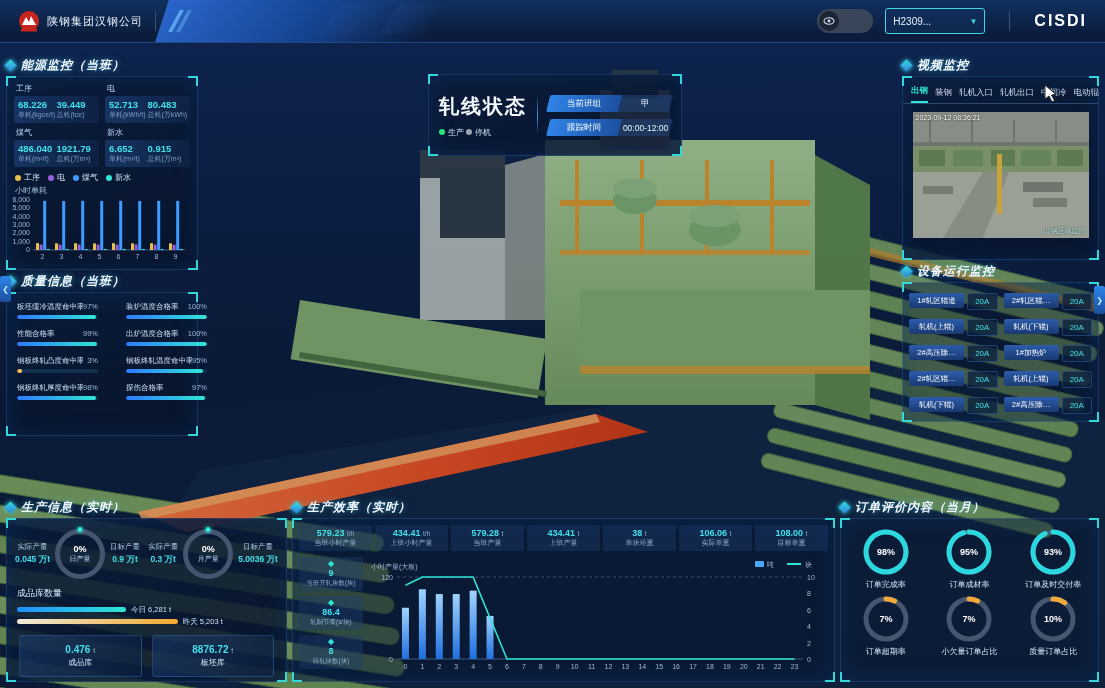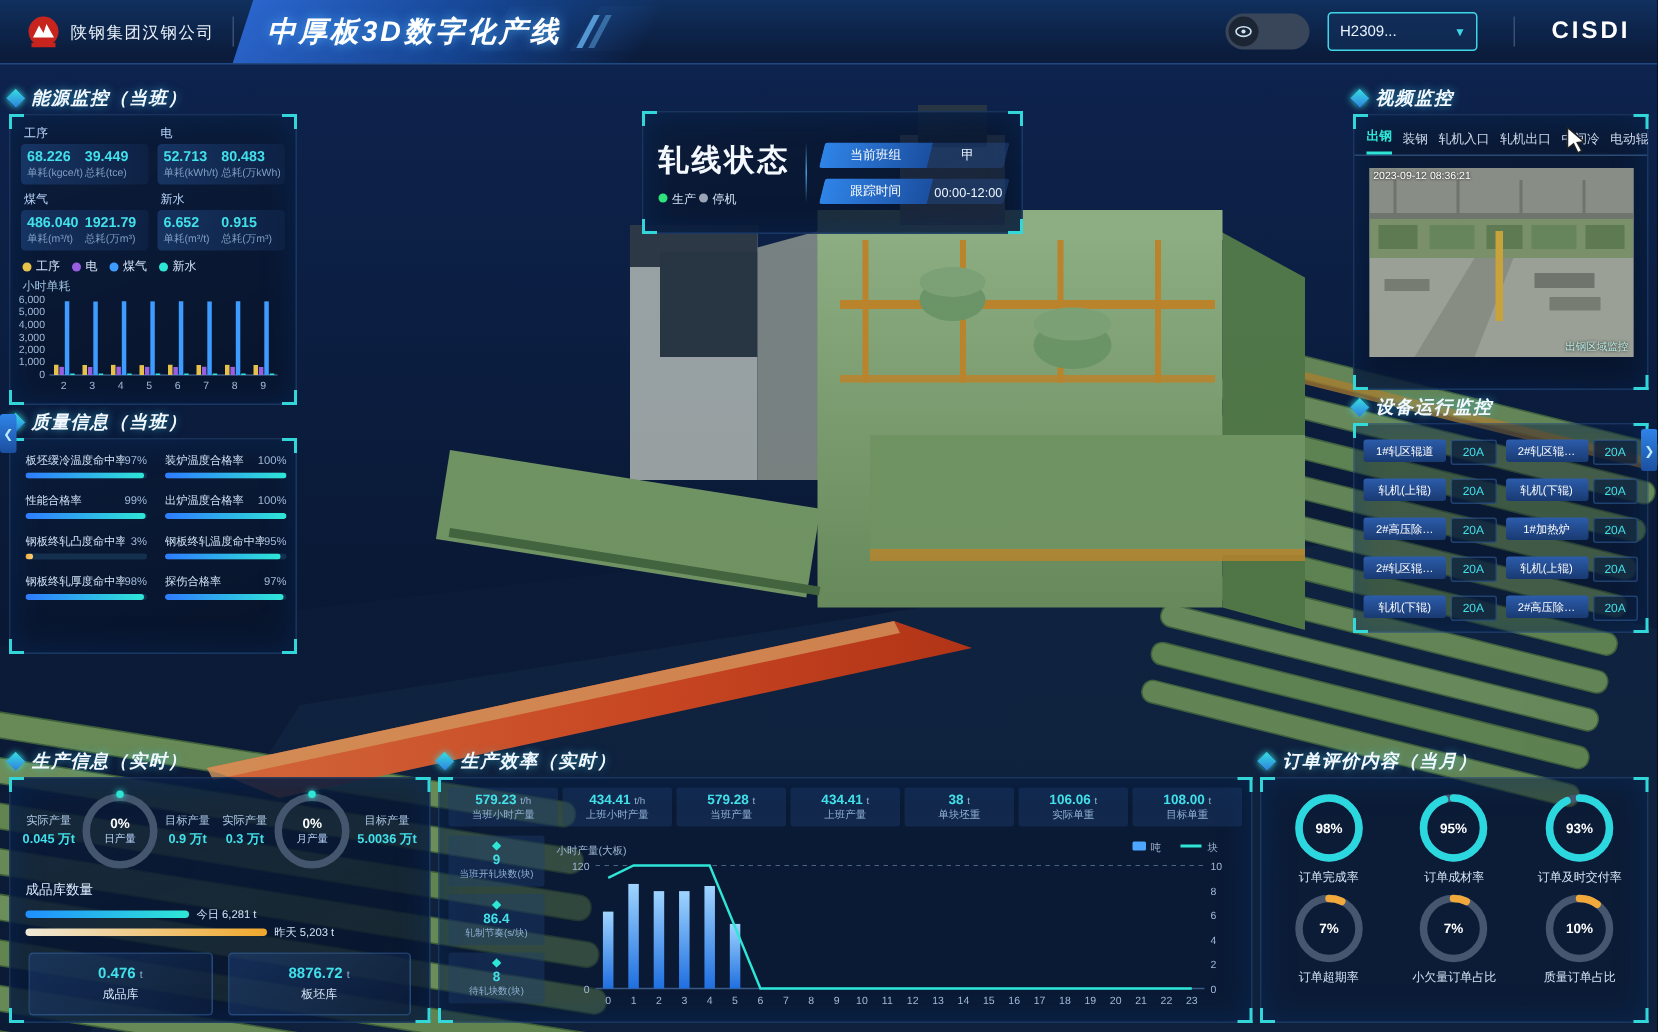--- a/index.html
+++ b/index.html
@@ -51,21 +51,21 @@
   .e-box{display:flex;background:linear-gradient(90deg,rgba(38,84,150,.45),rgba(16,38,76,.6));
     border-radius:3px;padding:3px 4px;}
   .e-box>div{flex:1;min-width:0;}
   .e-val{font-size:9.5px;font-weight:bold;color:#41e0ea;white-space:nowrap;}
   .e-lab{font-size:7px;color:#7f9ec4;white-space:nowrap;transform-origin:left;}
   #energy-legend{display:flex;gap:8px;padding:3px 8px 0;}
   .lg-item{display:flex;align-items:center;gap:3px;font-size:8px;color:#d6e6f8;}
   .lg-dot{width:6px;height:6px;border-radius:50%;}
   #energy-chart-label{font-size:8px;color:#9fc0e0;padding:2px 0 0 8px;}
   
-  #quality-grid{display:grid;grid-template-columns:1fr 1fr;gap:10px 12px;padding:9px 10px;}
+  #quality-grid{display:grid;grid-template-columns:1fr 1fr;gap:10px 28px;padding:9px 10px;}
   .q-item .q-top{display:flex;justify-content:space-between;align-items:baseline;}
   .q-item .q-lab{font-size:7.5px;color:#cfe2f5;white-space:nowrap;overflow:hidden;max-width:66px;}
   .q-item .q-val{font-size:7.5px;color:#9fb8d8;}
   .q-track{margin-top:3px;height:4px;border-radius:2px;background:#14304f;overflow:hidden;}
   .q-fill{height:100%;border-radius:2px;background:linear-gradient(90deg,#2e7bff,#2ee6d6);}
   .q-fill.orange{background:linear-gradient(90deg,#f2a93b,#ffd27a);}
   
   #p-line{display:flex;align-items:center;padding:8px 10px;gap:10px;}
   #line-left .lt{font-size:20px;font-weight:bold;color:#f4f9ff;letter-spacing:2px;}
   #line-legend{display:flex;gap:2px;margin-top:7px;}
@@ -228,21 +228,20 @@
     <svg width="22" height="22" viewBox="0 0 22 22">
       <circle cx="11" cy="11" r="10" fill="#c8241e"></circle>
       <polygon points="4,15 8,7 11,12 13,6 18,15" fill="#ffffff"></polygon>
       <rect x="3" y="18.5" width="16" height="3" fill="#c8241e"></rect>
     </svg>
     <span class="logo-txt">陕钢集团汉钢公司</span>
   </div>
   <div class="tb-div"></div>
   <div class="title-wrap">
     <div class="title-bg"></div>
-    <span class="main-title">中厚板3D数字化产线</span>
     <span class="slash"></span>
     <span class="slash s2"></span>
   </div>
   <div class="right">
     <div class="toggle">
       <div class="knob">
         <svg width="12" height="12" viewBox="0 0 12 12">
           <ellipse cx="6" cy="6" rx="5" ry="3.2" fill="none" stroke="#cfe2f5" stroke-width="1.1"></ellipse>
           <circle cx="6" cy="6" r="1.4" fill="#cfe2f5"></circle>
         </svg>

